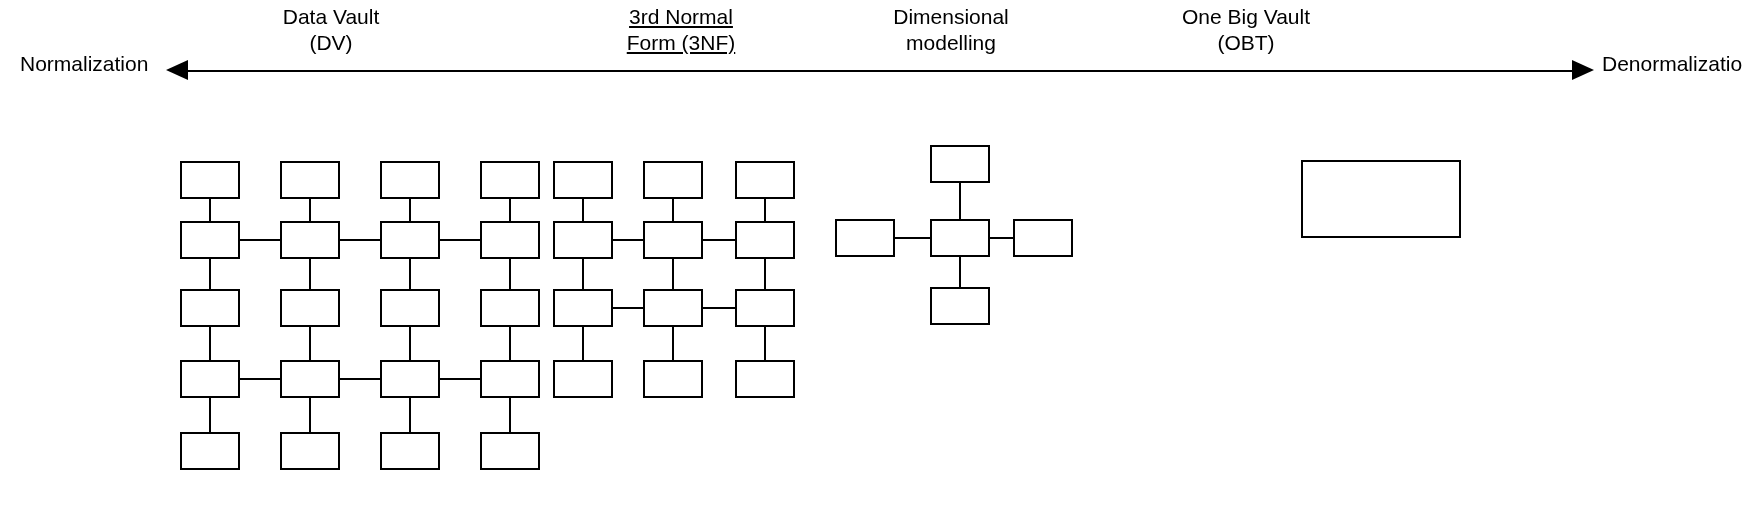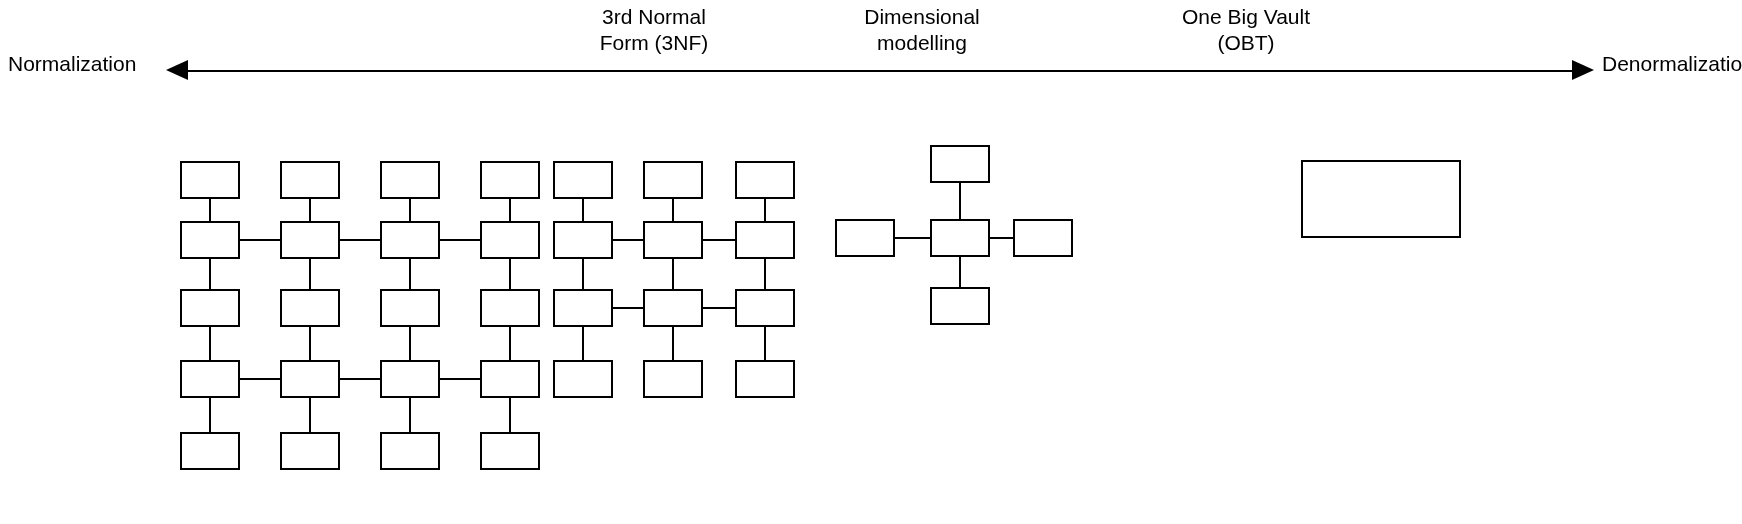--- a/index.html
+++ b/index.html
@@ -20,21 +20,21 @@
   }
 
   
   .axis-label {
     position: absolute;
     font-size: 21px;
     line-height: 24px;
     color: #000;
     white-space: nowrap;
   }
-  #axis-label-left  { left: 8px;  top: 52px; }
+  #axis-label-left  { left: 20px;  top: 52px; }
   #axis-label-right { left: 1602px; top: 52px; }
 
   .axis-line {
     position: absolute;
     left: 186px;
     top: 70px;
     width: 1390px;
     height: 0;
     border-top: 2.4px solid #000;
   }
@@ -58,22 +58,22 @@
   .stage-label {
     position: absolute;
     top: 4px;
     width: 240px;
     text-align: center;
     font-size: 21px;
     line-height: 26px;
     white-space: pre-line;
   }
   #stage-label-0 { left: 211px; }
-  #stage-label-1 { left: 534px; }
-  #stage-label-2 { left: 802px; }
+  #stage-label-1 { left: 561px; text-decoration: underline; }
+  #stage-label-2 { left: 831px; }
   #stage-label-3 { left: 1126px; }
 
   
   .node-box {
     position: absolute;
     box-sizing: border-box;
     border: 2.4px solid #000;
     background: #ffffff;
     z-index: 2;
   }
@@ -93,20 +93,22 @@
 <div id="canvas">
 
   <div class="axis-label" id="axis-label-left">Normalization</div>
 
   <div class="axis-label" id="axis-label-right">Denormalization</div>
 
   <div class="arrow-head" id="arrow-head-left"></div>
   <div class="axis-line"></div>
   <div class="arrow-head" id="arrow-head-right"></div>
 
+  <div class="stage-label" id="stage-label-0">Data Vault
+(DV)</div>
   <div class="stage-label" id="stage-label-1">3rd Normal
 Form (3NF)</div>
   <div class="stage-label" id="stage-label-2">Dimensional
 modelling</div>
   <div class="stage-label" id="stage-label-3">One Big Vault
 (OBT)</div>
 
   <div class="group" id="group-data-vault">
       <div class="link link-v" style="left: 208.8px; top: 199px; height: 22px;"></div>
       <div class="link link-v" style="left: 208.8px; top: 259px; height: 30px;"></div>

